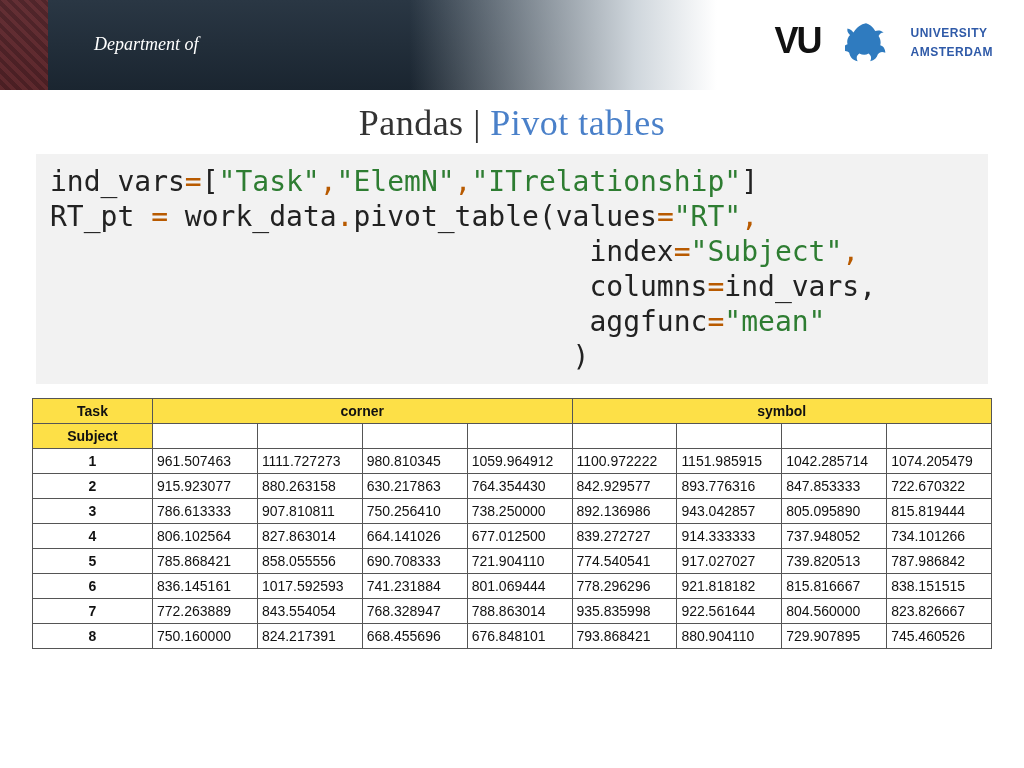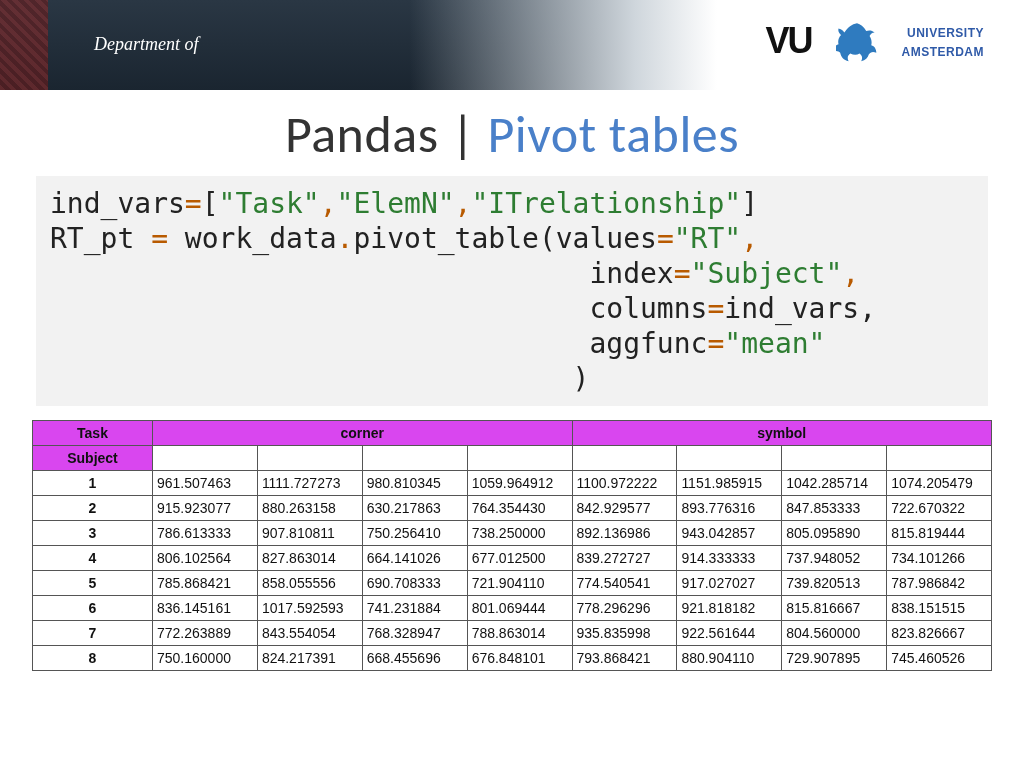--- a/index.html
+++ b/index.html
@@ -26,34 +26,35 @@
     opacity:.6;
   }
   .header-banner .fade {
     position:absolute;inset:0;
     background: linear-gradient(to right, rgba(30,40,50,0) 0%, rgba(30,40,50,0) 40%, #cfd6dc 62%, #ffffff 70%, #ffffff 100%);
   }
   .dept-text { z-index:2; line-height:1.05; }
   .dept-sub { font: italic 500 18px/1 Georgia, "Times New Roman", serif; margin-bottom:2px; }
   .dept-main { font: italic 700 30px/1 Georgia, "Times New Roman", serif; }
   .vu-logo {
-    position:absolute; right:40px; top:20px; z-index:3;
-    display:flex; align-items:center; gap:24px;text-align:right;
+    position:absolute; right:31px; top:20px; z-index:3;
+    display:flex; align-items:center; gap:24px;
   }
   .vu-logo .vu { font: 700 36px/1 Arial, sans-serif; color:#111; letter-spacing:-2px; }
   .vu-logo svg { width:42px; height:42px; display:block; }
   .vu-logo .tag { font: 700 12px/1.15 Arial, sans-serif; color:#2f5aa8; letter-spacing:.5px; }
 
   .title {
     text-align:center;
-    font-size:52px;
+    font-size:36px;
     font-weight:400;
     color:#333;
     margin:12px 0 10px;
     letter-spacing:.5px;
+    font-family:Liberation Serif, serif;
   }
   .title .accent { color:#4a80c9; }
 
   .codeblock {
     margin: 0 36px 14px;
     background:#f2f2f2;
     padding:10px 14px;
     font: 28px/1.25 Consolas, "DejaVu Sans Mono", monospace;
     white-space:pre;
     color:#222;
@@ -69,21 +70,21 @@
     color:#111;
     table-layout:fixed;
   }
   table.pvt th, table.pvt td {
     border:1px solid #555;
     padding:2px 4px;
     height:20px;
     overflow:hidden;
     white-space:nowrap;
   }
-  table.pvt th       { text-align:center; font-weight:700; background:#d946ef; }
+  table.pvt th       { text-align:center; font-weight:700; background:#fde047; }
   table.pvt th.idx   { width:120px; }
   table.pvt td.idx   { text-align:center; font-weight:700; }
   table.pvt td       { text-align:left; }
   table.pvt th.blank { background:#fff; }
   col.idxcol  { width:120px; }
   col.datacol { width:auto; }
 </style>
 </head>
 <body>
 

